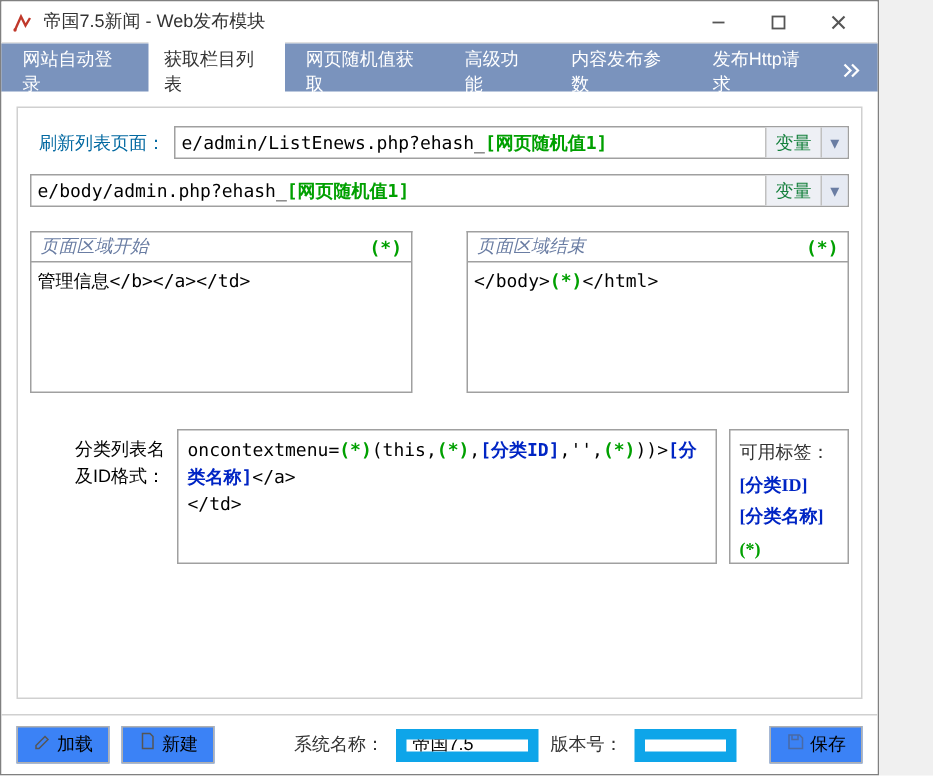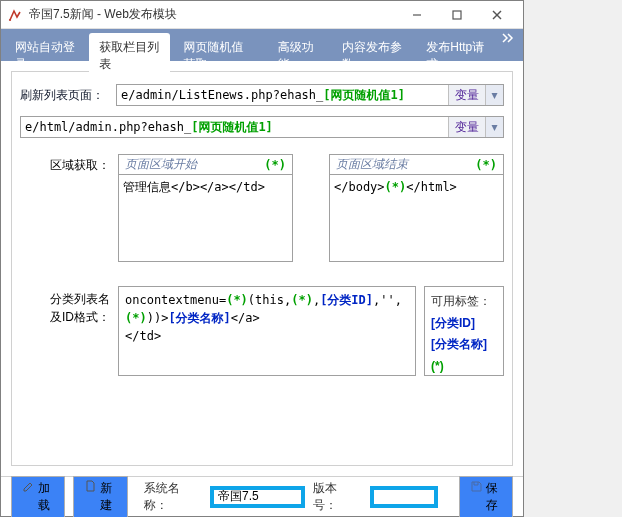--- a/index.html
+++ b/index.html
@@ -4,62 +4,62 @@
 <style>
   * { box-sizing: border-box; margin: 0; padding: 0; }
   body {
     font-family: "Microsoft YaHei", SimSun, Arial, sans-serif;
     font-size: 12px;
     background: #f0f0f0;
     width: 622px;
     height: 517px;
     overflow: hidden;
   }
-  .window { width: 524px; height: 517px; background: #fff; border: 1px solid #808080; display: flex; flex-direction: column; }
+  .window { width: 586px; height: 517px; background: #fff; border: 1px solid #808080; display: flex; flex-direction: column; }
   .titlebar {
     height: 28px; background: #fff; display: flex; align-items: center;
     padding: 0 6px; border-bottom: 1px solid #e0e0e0;
   }
   .titlebar .icon { width: 16px; height: 16px; margin-right: 6px; }
   .titlebar .title { flex: 1; color: #333; }
   .titlebar .ctrls { display: flex; gap: 0; }
   .titlebar .ctrl { width: 40px; height: 26px; display: flex; align-items: center; justify-content: center; color: #666; cursor: default; }
 
   .tabbar {
-    height: 32px; background: #7a93bd; display: flex; align-items: flex-start;
+    height: 32px; background: #7a93bd; display: flex; align-items: center;
     padding: 4px 4px 0 4px; gap: 4px; position: relative;
   }
   .tab {
     padding: 6px 10px 4px; font-size: 12px; color: #fff; cursor: default;
     border-top-left-radius: 3px; border-top-right-radius: 3px;
   }
   .tab.active { background: #fff; color: #333; }
   .tab-more {
     width: 24px; display: flex; align-items: center; justify-content: center;
     color: #fff; margin-left: auto;
   }
   .content {
     flex: 1; background: #fff; padding: 10px; display: flex; flex-direction: column; gap: 10px; border-top: none;
   }
   .inner-panel {
     flex: 1; background: #fff; border: 1px solid #d0d0d0; padding: 12px 8px 8px;
     display: flex; flex-direction: column; gap: 10px;
   }
   .row { display: flex; gap: 6px; align-items: center; }
-  .row .lbl { width: 90px; text-align: left; color: #0f172a; }
+  .row .lbl { width: 90px; text-align: right; color: #0369a1; }
   .combo {
     flex: 1; display: flex; border: 1px solid #a0a0a0;
     background: #fff; height: 22px; align-items: center;
   }
   .combo .text {
     flex: 1; padding: 0 4px; font-family: "SimSun", monospace; font-size: 12px;
     white-space: nowrap; overflow: hidden;
   }
   .combo .badge {
-    background: #eef0f5; color: #4c1d95; padding: 0 6px; border-left: 1px solid #c0c0c0;
+    background: #eef0f5; color: #15803d; padding: 0 6px; border-left: 1px solid #c0c0c0;
     height: 100%; display: flex; align-items: center; font-size: 12px;
   }
   .combo .dd {
     width: 18px; background: #e6eaf3; border-left: 1px solid #c0c0c0; display: flex;
     align-items: center; justify-content: center; color: #6a7da3; height: 100%;
   }
 
   .region-row { display: flex; gap: 8px; align-items: flex-start; margin-top: 6px; }
   .region-row .lbl { width: 90px; text-align: right; padding-top: 3px; }
   .col { display: flex; flex-direction: column; }
@@ -82,40 +82,40 @@
   .cls-row { display: flex; gap: 8px; align-items: flex-start; margin-top: 14px; }
   .cls-row .lbl { width: 90px; text-align: right; padding-top: 4px; line-height: 1.5; }
   .cls-box {
     flex: 1; border: 1px solid #a0a0a0; background: #fff; font-family: "SimSun", monospace;
     font-size: 12px; padding: 4px 6px; height: 90px; line-height: 1.5; overflow: hidden;
   }
   .cls-box .g { color: #00a000; font-weight: bold; }
   .cls-box .b { color: #0025c4; font-weight: bold; }
   .tags-box {
     width: 80px; border: 1px solid #a0a0a0; background: #fff; padding: 4px 6px;
-    height: 90px; font-family: Liberation Sans, sans-serif; font-size: 12px; line-height: 1.8;
+    height: 90px; font-family: Liberation Serif, serif; font-size: 12px; line-height: 1.8;
   }
   .tags-box .hdr { color: #333; }
   .tags-box .tg1 { color: #0025c4; font-weight: bold; }
   .tags-box .tg-star { color: #00a000; font-weight: bold; }
   .flex-spacer { flex: 1; }
 
   .footer {
     height: 40px; border-top: 1px solid #d0d0d0; background: #fff; display: flex;
     align-items: center; padding: 0 10px; gap: 8px;
   }
   .btn {
     border: 1px solid #b0b0b0; background: #3b82f6; padding: 3px 10px; display: flex;
     align-items: flex-start; gap: 4px; cursor: default; border-radius: 0; font-size: 12px;
   }
   .btn .icn { width: 12px; height: 12px; }
   .ftr-lbl { color: #333; }
   .ftr-input {
-    border: 4px solid #0ea5e9; height: 22px; padding: 0 4px; font-size: 12px;
-    font-family: inherit; background: #fff; margin-left: 10px;
+    border: 7px solid #0ea5e9; height: 22px; padding: 0 4px; font-size: 12px;
+    font-family: inherit; background: #fff;
   }
   .ftr-input.sysname { width: 95px; }
   .ftr-input.ver { width: 68px; }
 </style>
 </head>
 <body>
 
 <div class="window">
 
   <div class="titlebar">
@@ -170,29 +170,28 @@
             <span>e/admin/ListEnews.php?ehash_</span><span style="color:#00a000;font-weight:bold">[网页随机值1]</span>
           </div>
           <div class="badge">变量</div>
           <div class="dd">▾</div>
         </div>
       </div>
 
       <div class="row">
         <div class="combo">
           <div class="text">
-            <span>e/html/admin.php?ehash_</span><span style="color:#00a000;font-weight:bold">[网页随机值1]</span>
+            <span>e/body/admin.php?ehash_</span><span style="color:#00a000;font-weight:bold">[网页随机值1]</span>
           </div>
           <div class="badge">变量</div>
           <div class="dd">▾</div>
         </div>
       </div>
 
       <div class="region-row">
-        <div class="lbl">区域获取：</div>
         <div class="col left">
           <div class="header-line">
             <span class="hlbl">页面区域开始</span>
             <span class="star">(*)</span>
           </div>
           <div class="textarea">
             <span>管理信息&lt;/b&gt;&lt;/a&gt;&lt;/td&gt;</span>
           </div>
         </div>
         <div class="gap20"></div>

